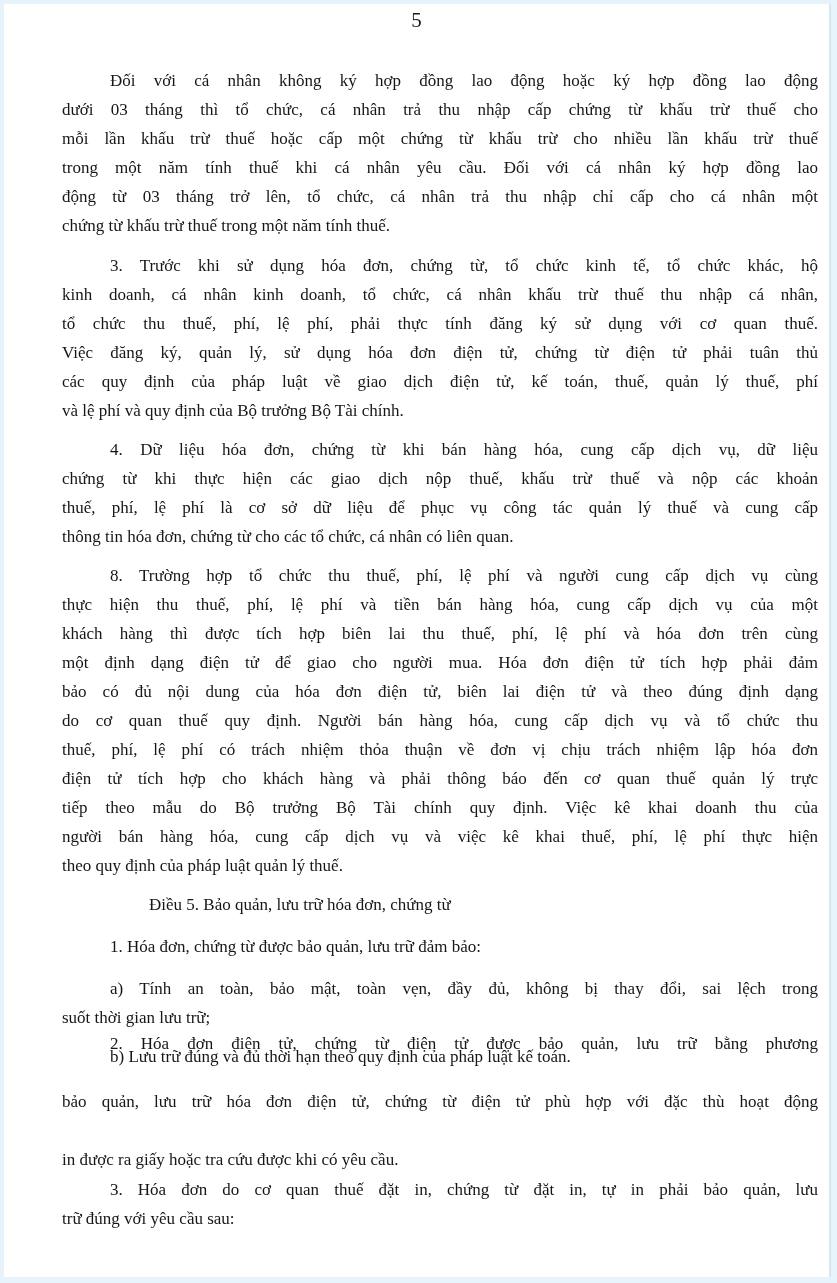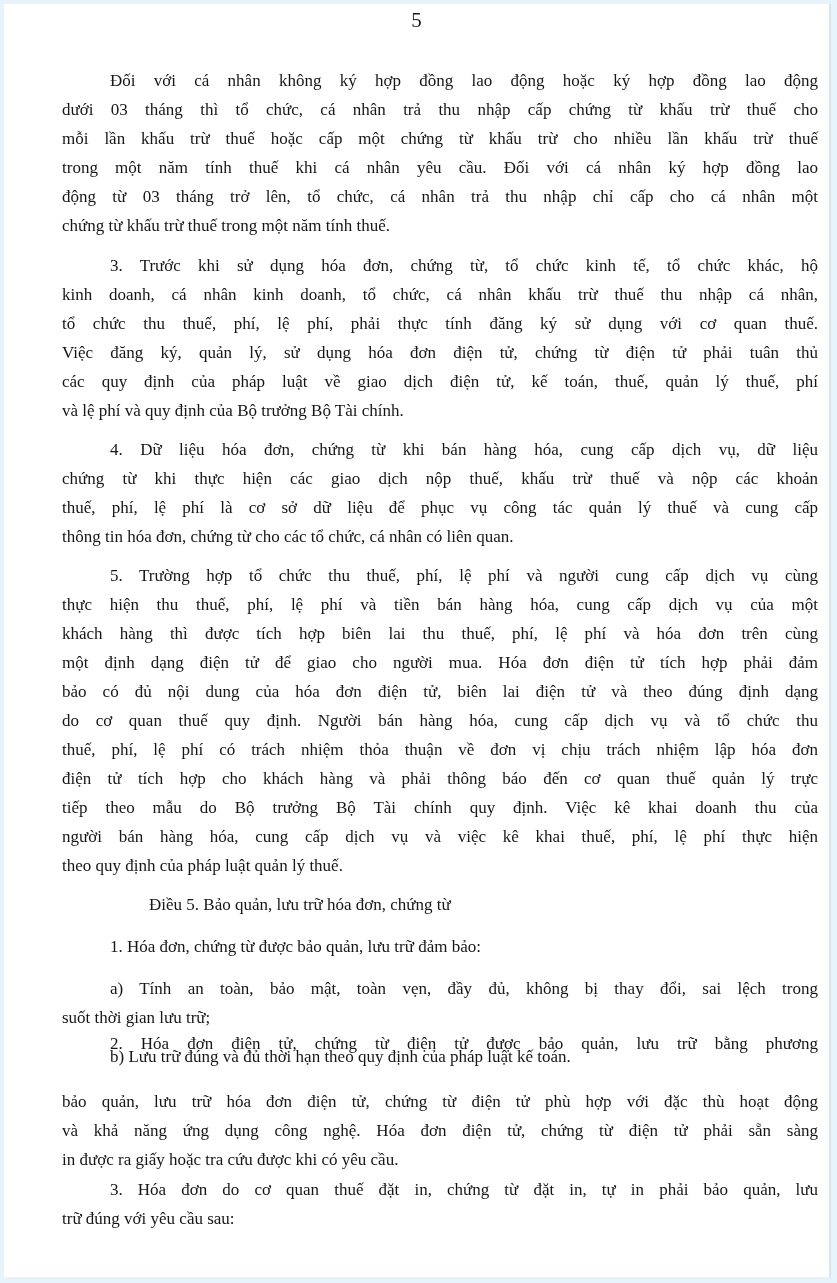--- a/index.html
+++ b/index.html
@@ -56,21 +56,21 @@
   </div>
 
   <div>
     <div class="line indent" style="top:431px">4. Dữ liệu hóa đơn, chứng từ khi bán hàng hóa, cung cấp dịch vụ, dữ liệu</div>
     <div class="line" style="top:460px">chứng từ khi thực hiện các giao dịch nộp thuế, khấu trừ thuế và nộp các khoản</div>
     <div class="line" style="top:489px">thuế, phí, lệ phí là cơ sở dữ liệu để phục vụ công tác quản lý thuế và cung cấp</div>
     <div class="line last" style="top:518px">thông tin hóa đơn, chứng từ cho các tổ chức, cá nhân có liên quan.</div>
   </div>
 
   <div>
-    <div class="line indent" style="top:557px">5. Trường hợp tổ chức thu thuế, phí, lệ phí và người cung cấp dịch vụ cùng</div>
+    <div class="line indent" style="top:557px">8. Trường hợp tổ chức thu thuế, phí, lệ phí và người cung cấp dịch vụ cùng</div>
     <div class="line" style="top:586px">thực hiện thu thuế, phí, lệ phí và tiền bán hàng hóa, cung cấp dịch vụ của một</div>
     <div class="line" style="top:615px">khách hàng thì được tích hợp biên lai thu thuế, phí, lệ phí và hóa đơn trên cùng</div>
     <div class="line" style="top:644px">một định dạng điện tử để giao cho người mua. Hóa đơn điện tử tích hợp phải đảm</div>
     <div class="line" style="top:673px">bảo có đủ nội dung của hóa đơn điện tử, biên lai điện tử và theo đúng định dạng</div>
     <div class="line" style="top:702px">do cơ quan thuế quy định. Người bán hàng hóa, cung cấp dịch vụ và tổ chức thu</div>
     <div class="line" style="top:731px">thuế, phí, lệ phí có trách nhiệm thỏa thuận về đơn vị chịu trách nhiệm lập hóa đơn</div>
     <div class="line" style="top:760px">điện tử tích hợp cho khách hàng và phải thông báo đến cơ quan thuế quản lý trực</div>
     <div class="line" style="top:789px">tiếp theo mẫu do Bộ trưởng Bộ Tài chính quy định. Việc kê khai doanh thu của</div>
     <div class="line" style="top:818px">người bán hàng hóa, cung cấp dịch vụ và việc kê khai thuế, phí, lệ phí thực hiện</div>
     <div class="line last" style="top:847px">theo quy định của pháp luật quản lý thuế.</div>
@@ -90,18 +90,17 @@
   <div>
     
   </div>
 
 </div>
 
 <div class="page-overlay" style="position:absolute;left:4px;top:4px;width:825px;height:1135px;pointer-events:none;">
 
   <div class="line indent" style="top:1025px">2. Hóa đơn điện tử, chứng từ điện tử được bảo quản, lưu trữ bằng phương</div>
   <div class="line" style="top:1083px">bảo quản, lưu trữ hóa đơn điện tử, chứng từ điện tử phù hợp với đặc thù hoạt động</div>
-  <div class="line" style="top:1112px">và khả năng ứng dụng công nghệ. Hóa đơn điện tử, chứng từ điện tử phải sẵn sàng</div>
   <div class="line last" style="top:1141px">in được ra giấy hoặc tra cứu được khi có yêu cầu.</div>
 
   <div class="line indent" style="top:1171px">3. Hóa đơn do cơ quan thuế đặt in, chứng từ đặt in, tự in phải bảo quản, lưu</div>
   <div class="line last" style="top:1200px">trữ đúng với yêu cầu sau:</div>
 </div>
 
 </body></html>

